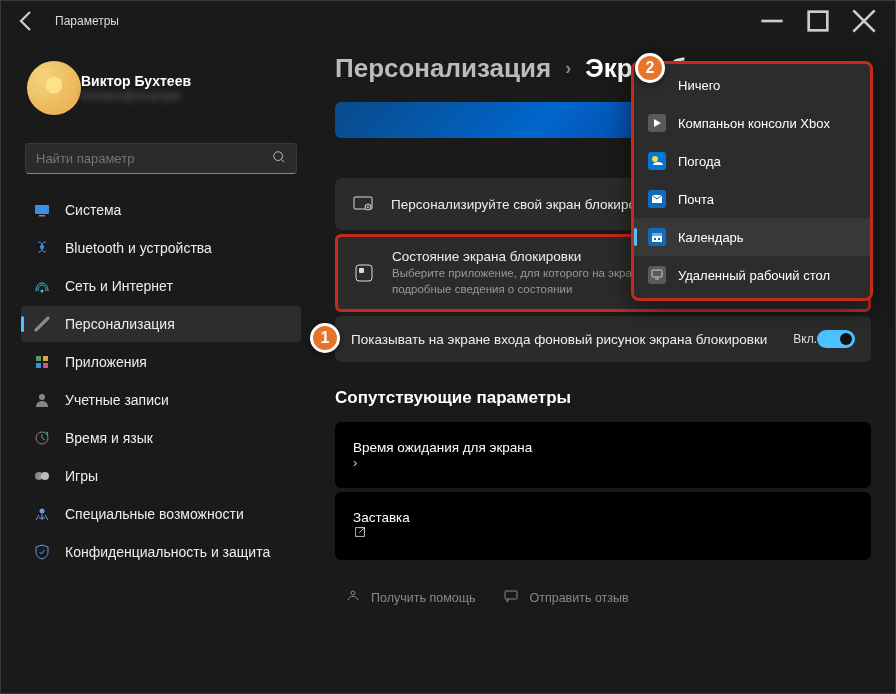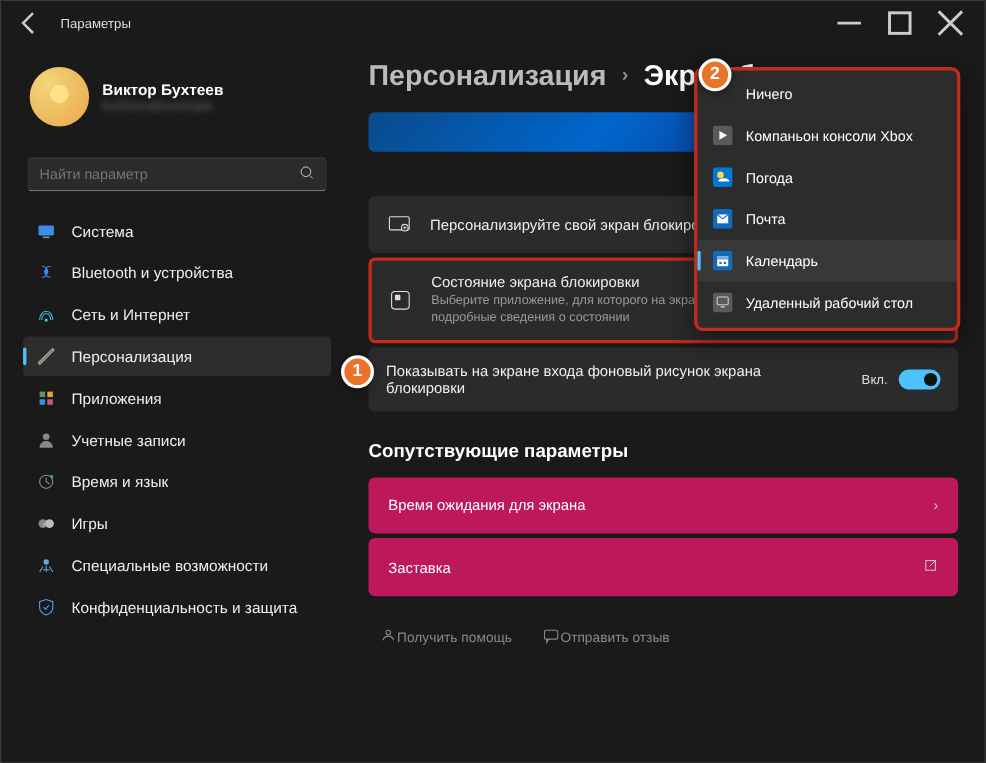--- a/index.html
+++ b/index.html
@@ -4,21 +4,21 @@
 <style>
 * { margin: 0; padding: 0; box-sizing: border-box; font-family: 'Segoe UI', Arial, sans-serif; }
 body { background: #1a1a1a; color: #fff; width: 896px; height: 694px; overflow: hidden; border: 1px solid #3a3a3a; }
 .titlebar { display: flex; align-items: center; height: 40px; padding: 0 8px; }
 .back-arrow { width: 24px; height: 24px; display: flex; align-items: center; justify-content: center; color: #ccc; cursor: pointer; margin-right: 16px; margin-left: 6px; }
 .app-title { font-size: 12px; color: #ddd; flex: 1; }
 .win-controls { display: flex; gap: 0; }
 .win-btn { width: 46px; height: 32px; display: flex; align-items: center; justify-content: center; color: #ccc; cursor: pointer; }
 .content-area { display: flex; height: calc(100% - 40px); }
 .sidebar { width: 310px; padding: 0 10px 0 20px; overflow: hidden; }
-.user-block { display: flex; align-items: center; gap: 12px; padding: 20px 6px 12px; }
+.user-block { display: flex; align-items: center; padding: 20px 6px 12px; }
 .avatar { width: 54px; height: 54px; border-radius: 50%; background: radial-gradient(circle at 30% 30%, #f4d47c, #e8a84a); position: relative; overflow: hidden; }
 .avatar::after { content: ""; position: absolute; inset: 0; background: radial-gradient(circle at 50% 45%, #ffe18a 20%, transparent 21%), radial-gradient(circle at 40% 40%, #222 4%, transparent 5%), radial-gradient(circle at 60% 40%, #222 4%, transparent 5%); }
 .user-name { font-size: 14px; font-weight: 600; }
 .user-email { font-size: 12px; color: #666; filter: blur(3px); }
 .search-box { display: flex; align-items: center; background: #2b2b2b; border: 1px solid #3a3a3a; border-radius: 4px; padding: 6px 10px; margin: 16px 4px 18px; border-bottom: 1px solid #888; }
 .search-box input { flex: 1; background: transparent; border: none; outline: none; color: #ccc; font-size: 13px; }
 .search-box .sicon { color: #ccc; font-size: 13px; }
 .nav-list { display: flex; flex-direction: column; gap: 2px; }
 .nav-item { display: flex; align-items: center; gap: 14px; padding: 9px 12px; border-radius: 4px; cursor: pointer; font-size: 14px; color: #eee; position: relative; }
 .nav-item.active { background: #2d2d2d; }
@@ -29,28 +29,28 @@
 .bc-parent { color: #bbb; cursor: pointer; }
 .bc-sep { color: #888; font-size: 18px; }
 .hero { height: 36px; background: linear-gradient(135deg, #0a4a8a, #0066cc 40%, #1a1a6a); border-radius: 6px; margin-bottom: 40px; }
 .card { background: #2b2b2b; border-radius: 6px; padding: 14px 16px; margin-bottom: 4px; display: flex; align-items: center; gap: 16px; }
 .card.with-border { border: 3px solid #c42b1c; padding: 12px 14px; }
 .card-icon { width: 24px; height: 24px; display: flex; align-items: center; justify-content: center; color: #ddd; flex: 0 0 24px; }
 .card-body { flex: 1; }
 .card-title { font-size: 13.5px; color: #eee; }
 .card-desc { font-size: 11.5px; color: #999; margin-top: 2px; line-height: 1.35; }
 .card-action { color: #ccc; font-size: 13px; cursor: pointer; }
-.toggle-row { display: flex; align-items: center; gap: 10px; }
+.toggle-row { display: flex; align-items: center; }
 .toggle-label { font-size: 12px; color: #ddd; }
 .toggle { width: 38px; height: 18px; background: #4cc2ff; border-radius: 10px; position: relative; cursor: pointer; }
 .toggle::after { content: ""; position: absolute; right: 3px; top: 3px; width: 12px; height: 12px; background: #111; border-radius: 50%; }
 .section-header { font-size: 17px; font-weight: 600; margin: 26px 0 14px; }
-.link-row { background: #be185d; border-radius: 6px; padding: 18px 18px; margin-bottom: 4px; display: flex; align-items: flex-end; justify-content: space-between; font-size: 13.5px; cursor: pointer; }
+.link-row { background: #000000; border-radius: 6px; padding: 18px 18px; margin-bottom: 4px; display: flex; align-items: flex-start; justify-content: space-between; font-size: 13.5px; cursor: pointer; flex-direction: column; }
 .helpers { display: flex; gap: 28px; margin-top: 28px; padding-left: 10px; }
-.helper { display: flex; align-items: center; font-size: 12.5px; color: #888; cursor: pointer; }
+.helper { display: flex; align-items: center; gap: 10px; font-size: 12.5px; color: #888; cursor: pointer; }
 .dropdown { position: absolute; top: 20px; right: 22px; width: 242px; background: #2c2c2c; border: 3px solid #c42b1c; border-radius: 8px; box-shadow: 0 8px 24px rgba(0,0,0,.5); padding: 2px 0 4px; z-index: 10; margin-left: 38px; }
 .dd-item { display: flex; align-items: center; gap: 12px; padding: 10px 14px; font-size: 13px; cursor: pointer; position: relative; }
 .dd-item.selected { background: #383838; }
 .dd-item.selected::before { content: ""; position: absolute; left: 0; top: 10px; bottom: 10px; width: 3px; background: #4cc2ff; border-radius: 2px; }
 .dd-icon { width: 18px; height: 18px; border-radius: 3px; display: flex; align-items: center; justify-content: center; flex: 0 0 18px; }
 .marker { position: absolute; width: 30px; height: 30px; background: #e8732a; border: 3px solid #fff; border-radius: 50%; color: #fff; font-size: 16px; font-weight: 700; display: flex; align-items: center; justify-content: center; z-index: 50; box-shadow: 0 2px 8px rgba(0,0,0,.4); }
 .marker1 { top: 323px; left: 310px; }
 .marker2 { top: 53px; left: 635px; }
 svg { width: 100%; height: 100%; }
 </style>

